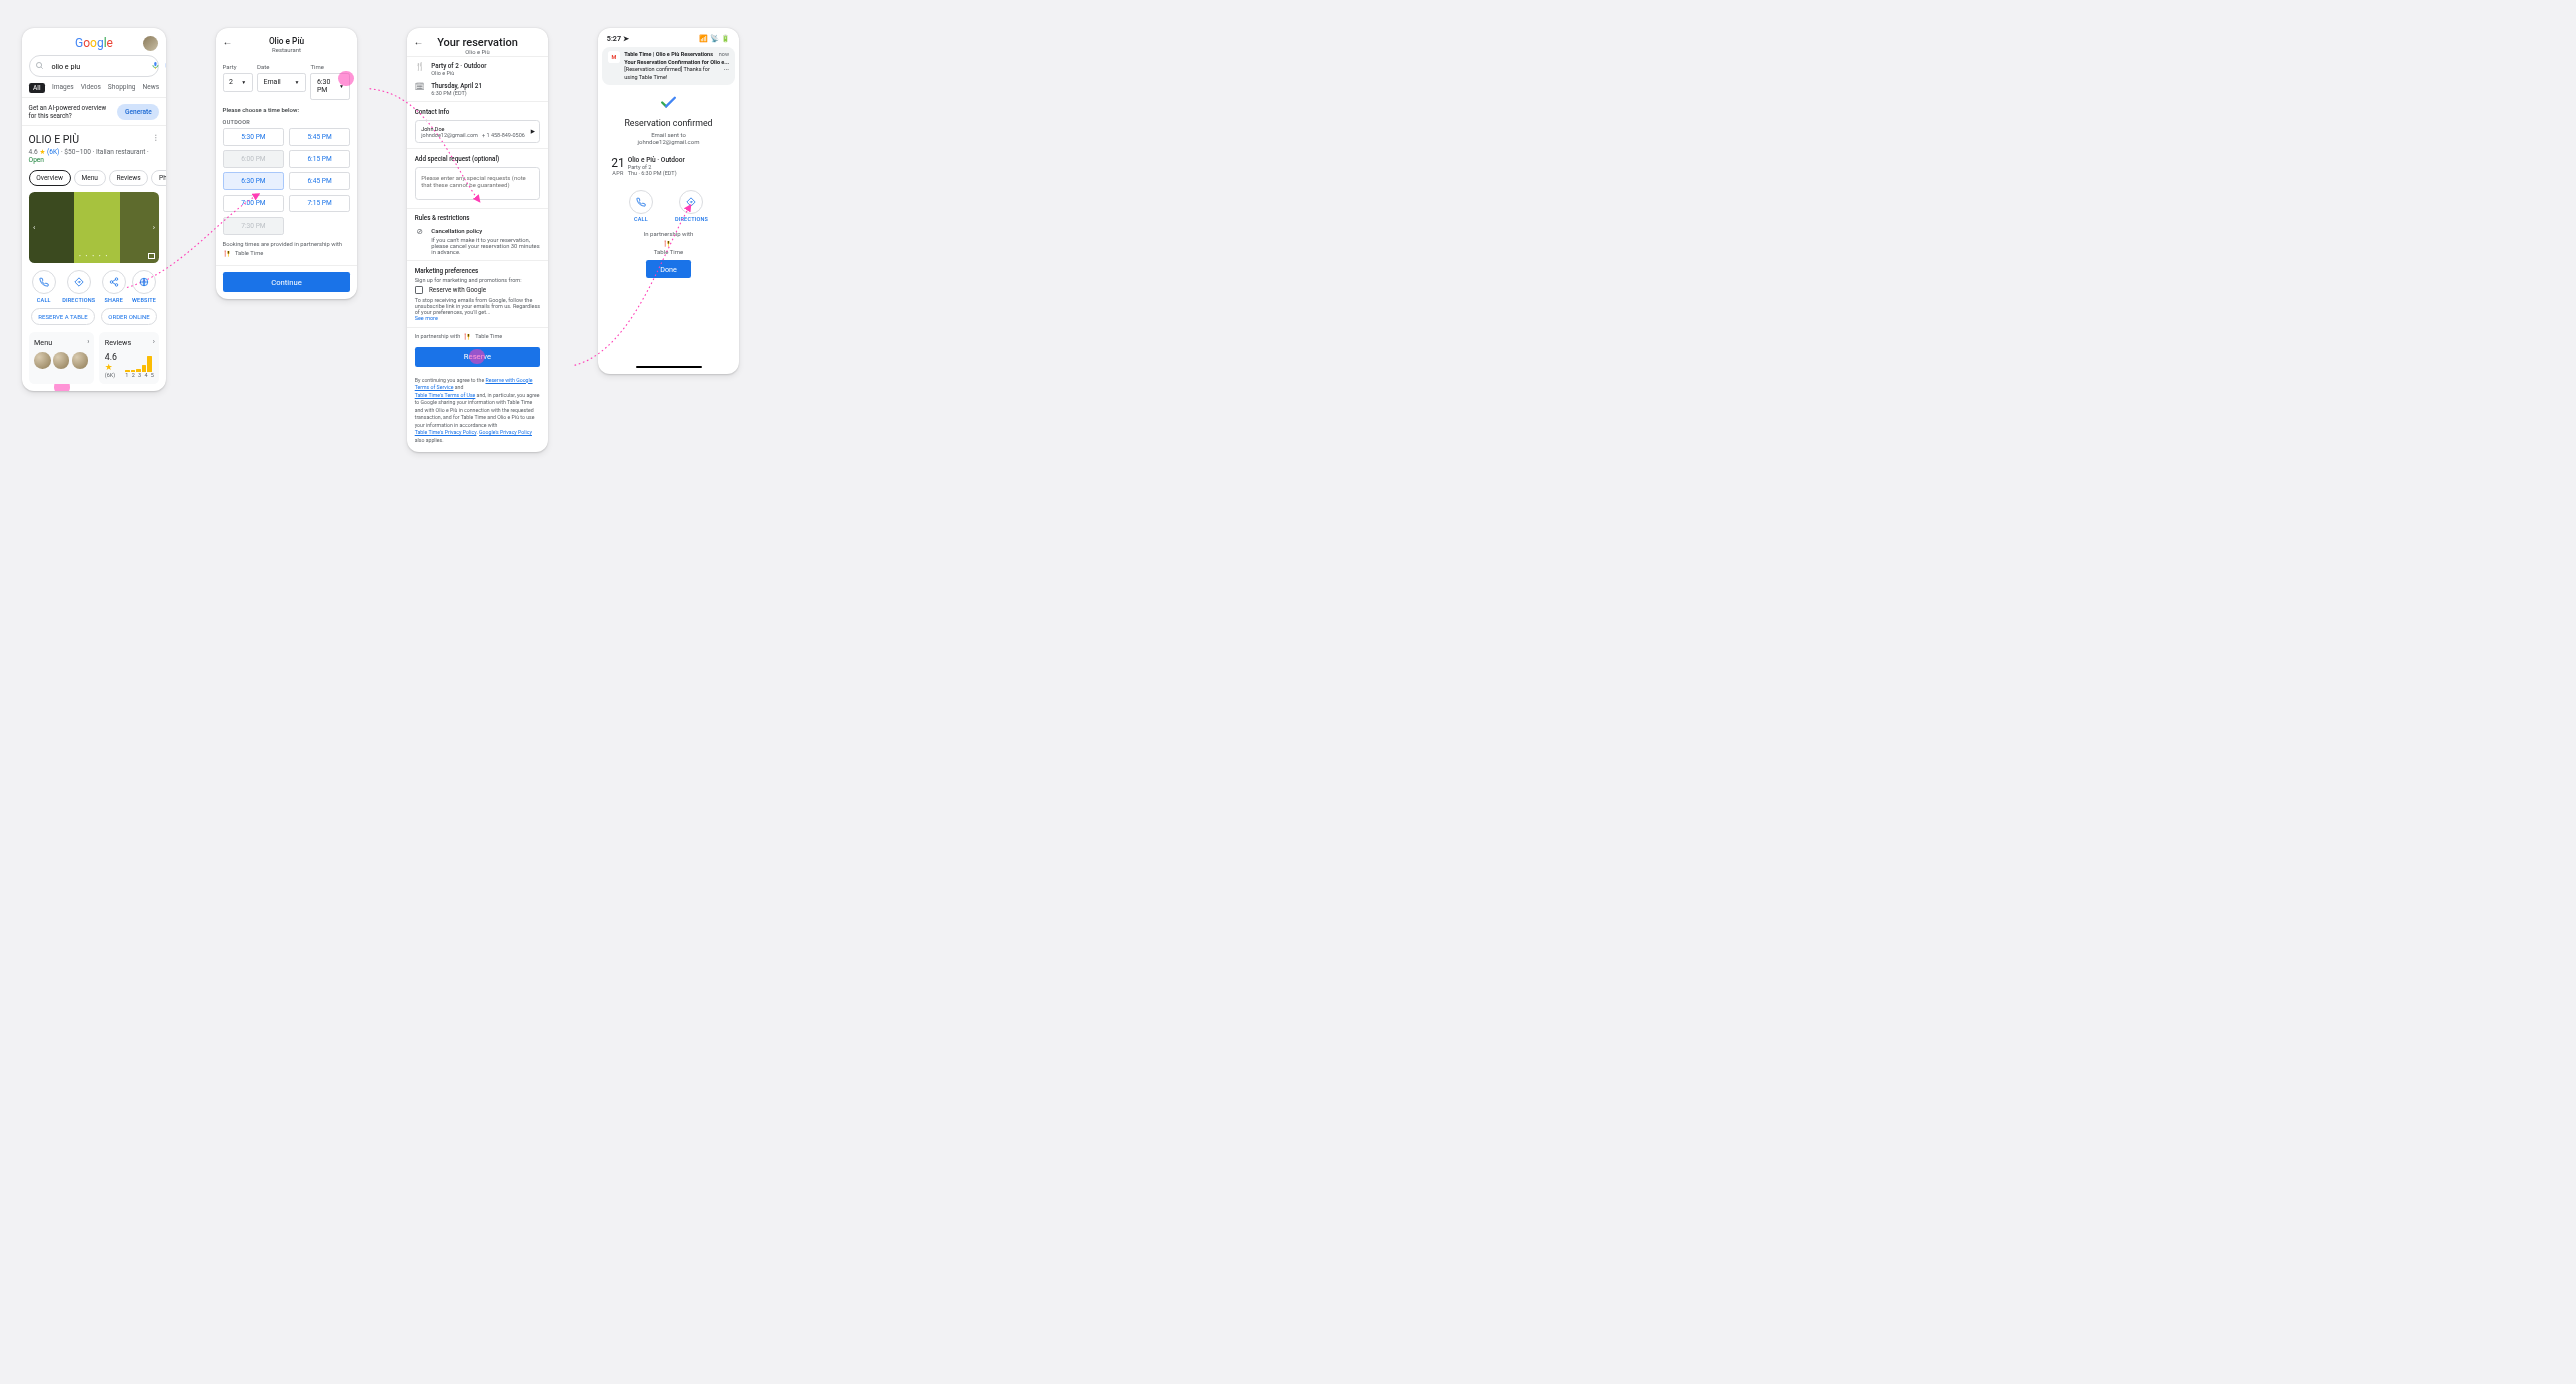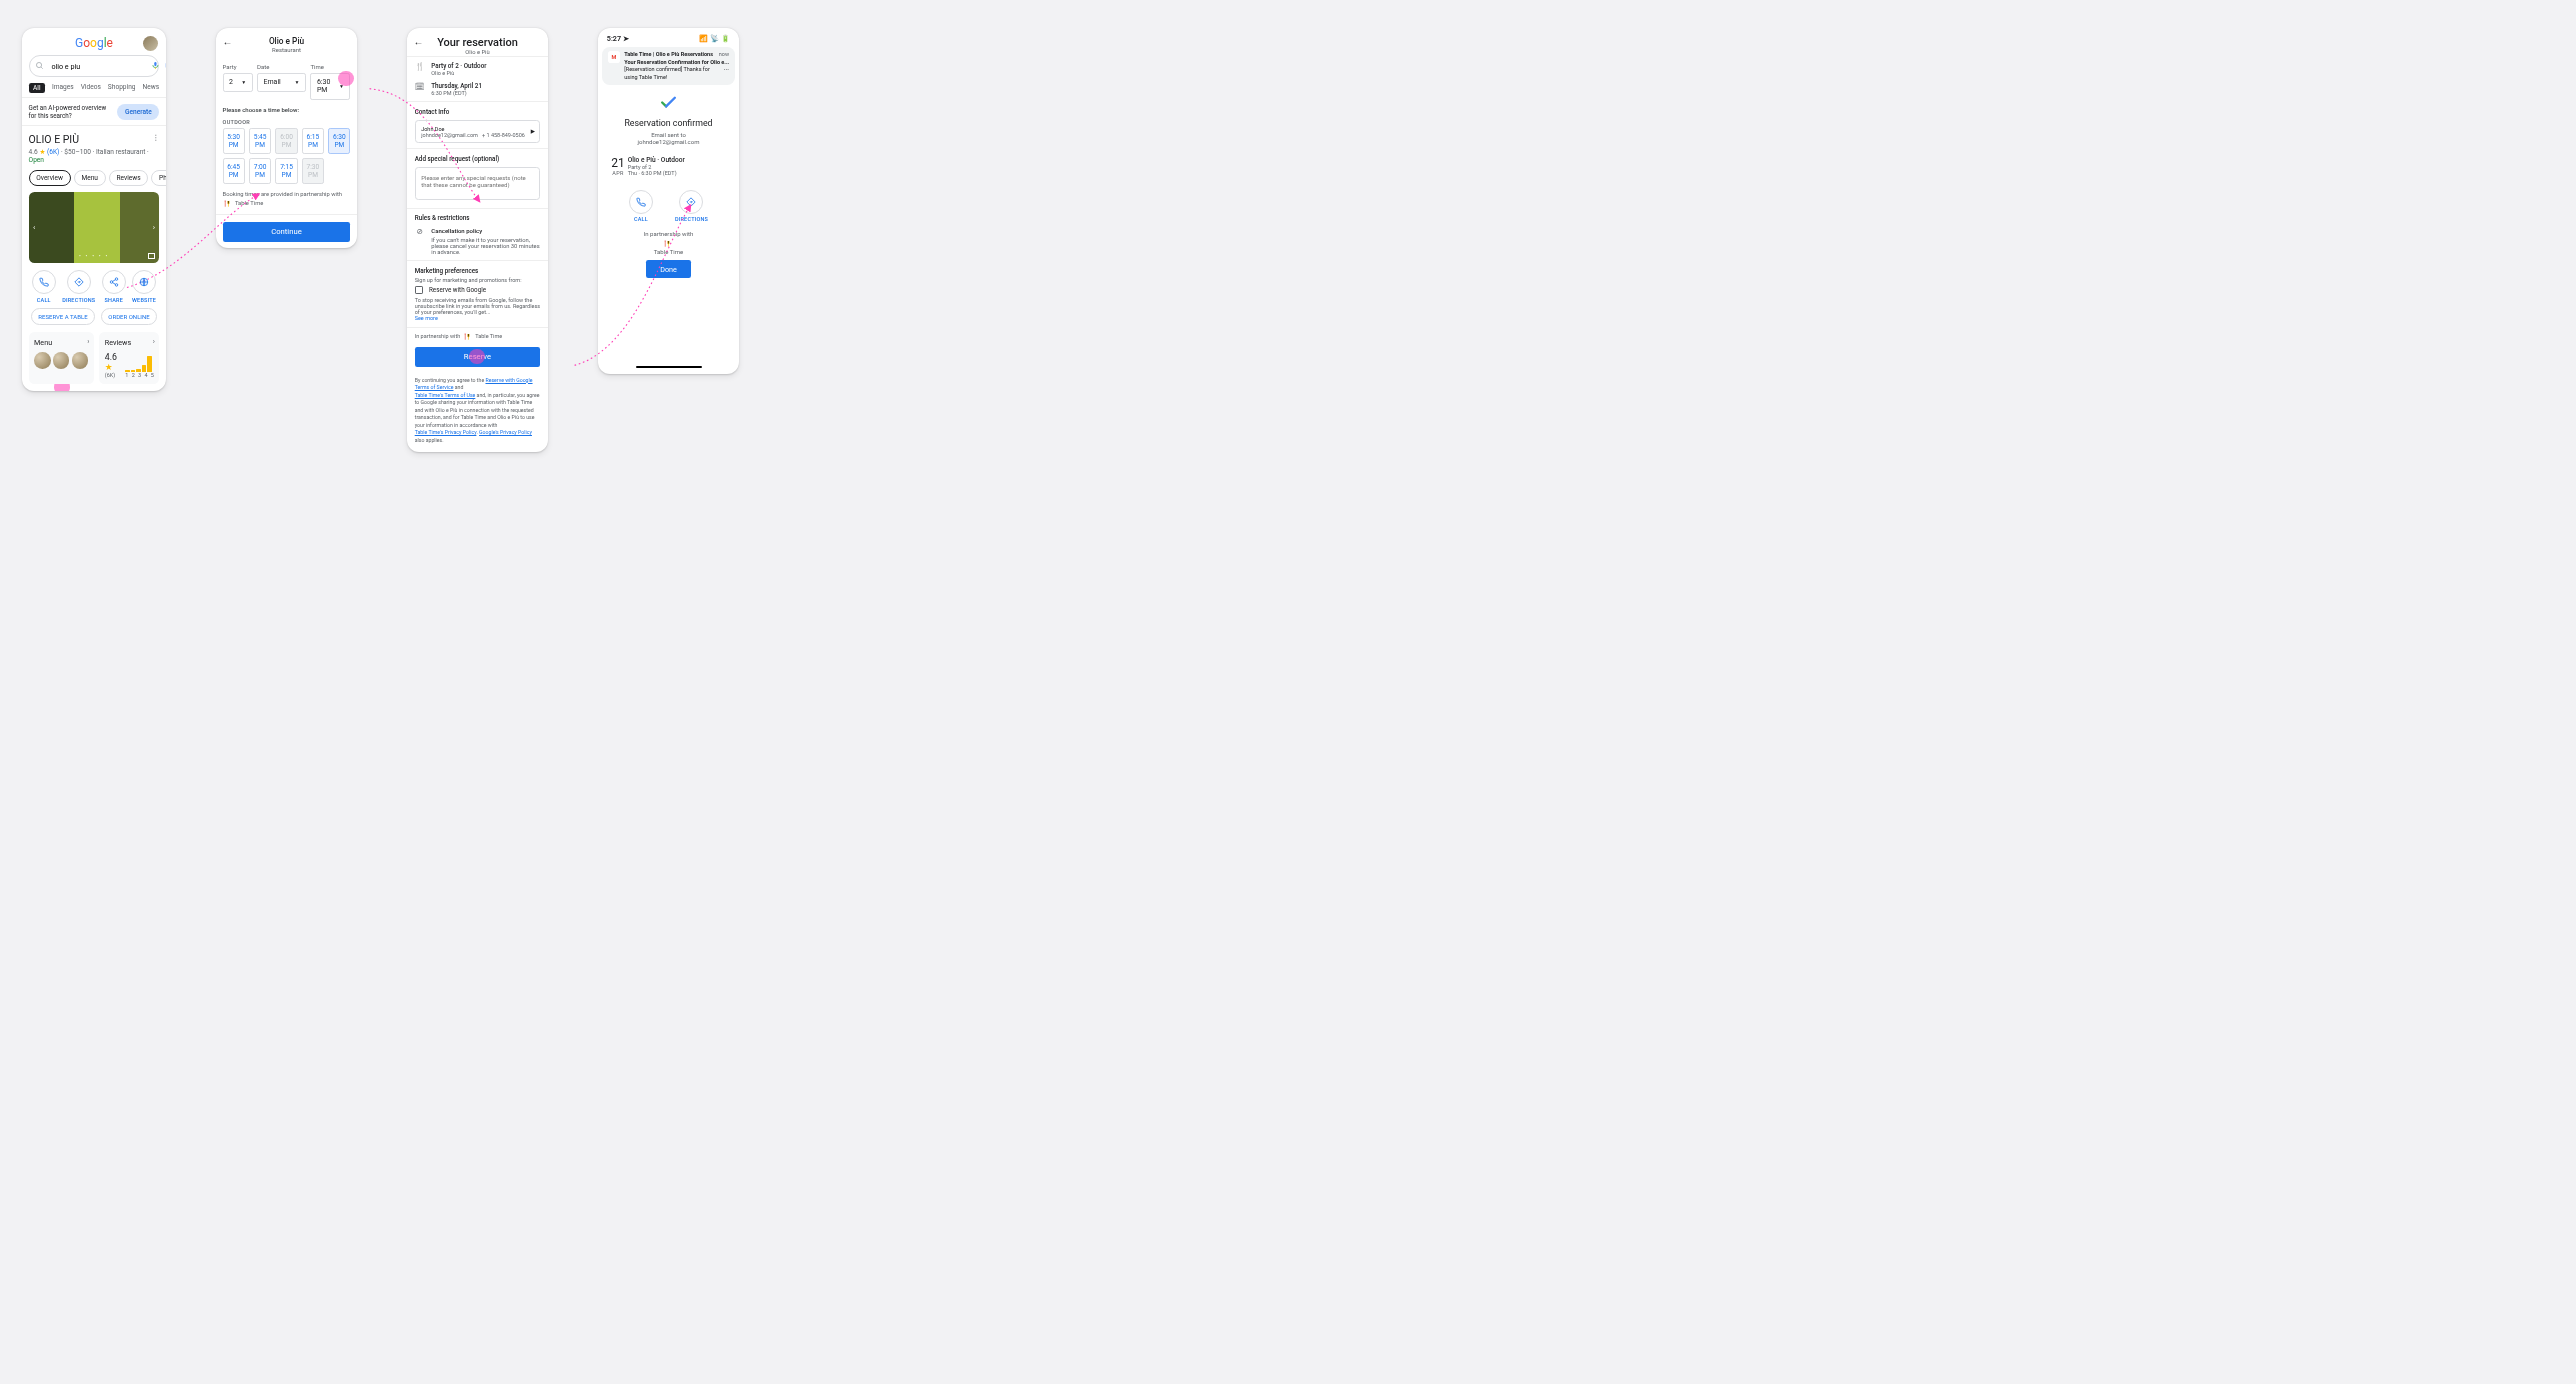--- a/index.html
+++ b/index.html
@@ -77,21 +77,21 @@
   .p2 .hd2{text-align:center;padding:7.7px 0 3.3px;position:relative}
   .p2 .back,.p3 .back{position:absolute;left:6.6px;top:7.7px;font-size:10px;cursor:pointer}
   .p2 .hd2 .t{font-size:8.3px;font-weight:500}
   .p2 .hd2 .s{font-size:6px;color:var(--text-muted)}
   .p2 .selrow{display:flex;gap:4.4px;padding:6.6px}
   .sel{flex:1}
   .sel label{font-size:6px;color:var(--text-muted);display:block;margin-bottom:3.3px}
   .sel .box{border:0.6px solid var(--border);border-radius:2.2px;padding:4.4px 5.5px;font-size:7px;display:flex;justify-content:space-between;align-items:center;cursor:pointer;position:relative}
   .p2 .note{padding:0 6.6px;font-size:6px;color:#3c4043;font-weight:500}
   .p2 .cat{padding:5.5px 6.6px 3.3px;font-size:5.5px;color:var(--text-muted);letter-spacing:0.3px;font-weight:500}
-  .slots{display:grid;grid-template-columns:repeat(5,1fr);gap:4.4px;padding:0 6.6px}
+  .slots{display:grid;grid-template-columns:repeat(2,1fr);gap:4.4px;padding:0 6.6px}
   .slot{border:0.6px solid var(--border);border-radius:2.2px;text-align:center;padding:3.9px 0;font-size:6.6px;color:var(--g-blue);cursor:pointer}
   .slot.selected{background:#e8f0fe;border-color:#a8c7fa}
   .slot.disabled{color:#bdc1c6;background:#f1f3f4;cursor:default}
   .p2 .foot{padding:6.6px;border-top:0.6px solid #eee;}
   .p2 .partner{padding:6.6px;font-size:5.8px;color:var(--text-muted)}
 
   
   .p3{font-size:6.3px}
   .p3 .hd3{text-align:center;padding:7.7px 0 1.1px;position:relative}
   .p3 .hd3 .t{font-size:11px;font-weight:500}

